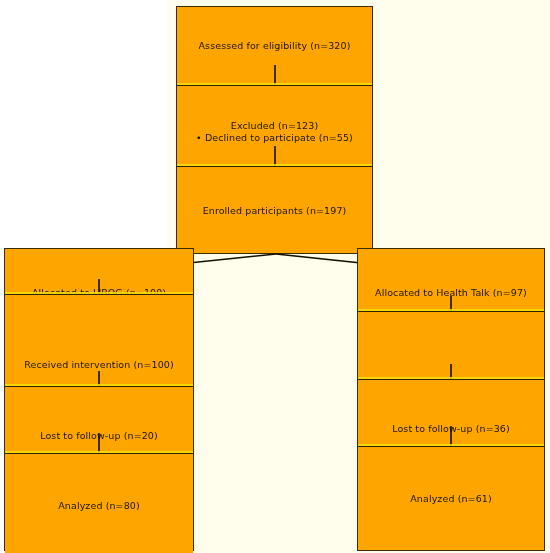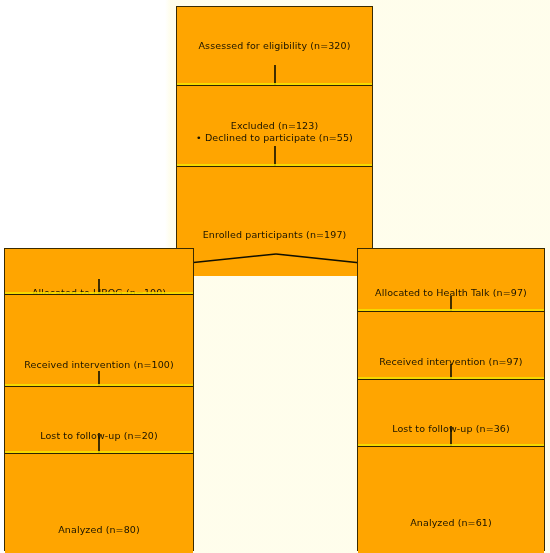--- a/index.html
+++ b/index.html
@@ -36,21 +36,21 @@
     background: #FFA500;
   }
 
   .cell {
     position: relative;
     box-sizing: border-box;
     background: #FFA500;
     border-bottom: 1.5px solid #2e2200;
     overflow: hidden;
   }
-  .cell:last-child { border-bottom: none; margin-top: 24px; }
+  .cell:last-child { border-bottom: none; }
 
   
   .cell::after {
     content: "";
     position: absolute;
     left: 0; right: 0; bottom: 0;
     height: 2px;
     background: #F5E000;
     opacity: .85;
   }
@@ -233,21 +233,20 @@
       <div class="cell-label">Allocated to Health Talk (n=97)</div>
       <div class="v-arrow" style="bottom:-11px;">
         <svg width="11" height="26" viewBox="0 0 11 26">
           <line x1="5.5" y1="0" x2="5.5" y2="19" stroke="#111000" stroke-width="1.6"></line>
           <polygon points="5.5,25 2.1,17.5 8.9,17.5" fill="#111000"></polygon>
         </svg>
       </div>
     </div>
 
     <div class="cell" id="right-cell-received">
-      <div class="cell-label">Received intervention (n=97)</div>
       <div class="v-arrow" style="bottom:-11px;">
         <svg width="11" height="26" viewBox="0 0 11 26">
           <line x1="5.5" y1="0" x2="5.5" y2="19" stroke="#111000" stroke-width="1.6"></line>
           <polygon points="5.5,25 2.1,17.5 8.9,17.5" fill="#111000"></polygon>
         </svg>
       </div>
     </div>
 
     <div class="cell" id="right-cell-lost">
       <div class="cell-label">Lost to follow-up (n=36)</div>

